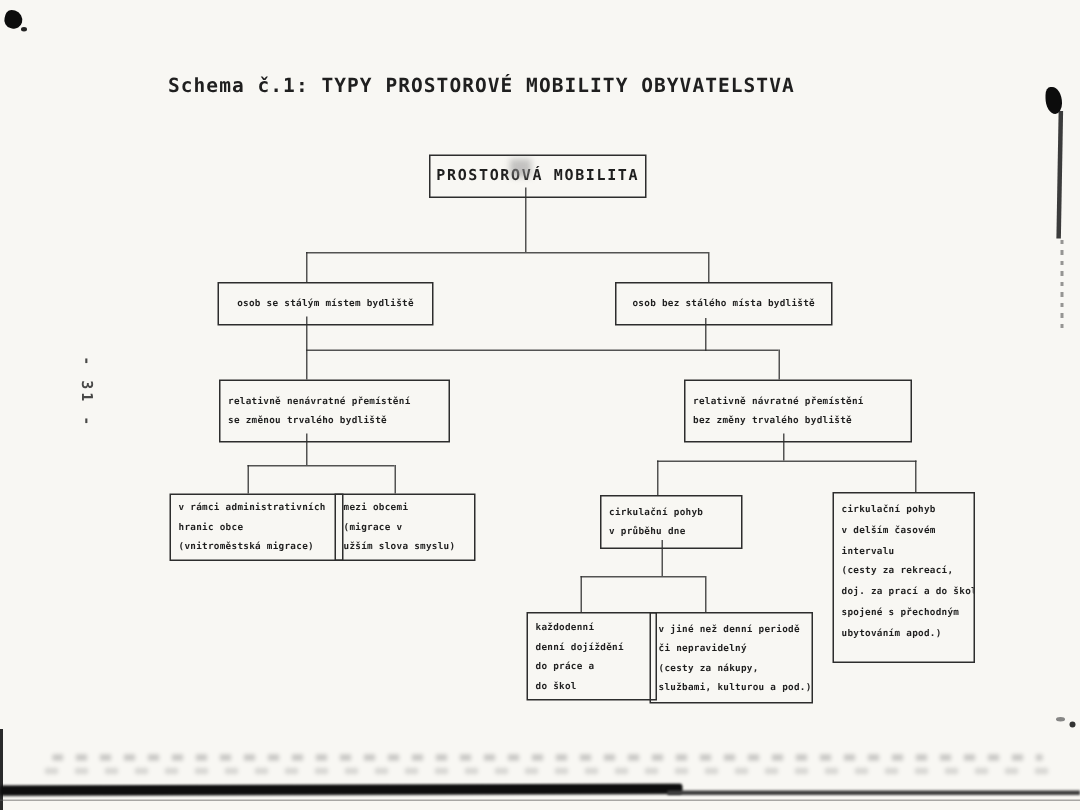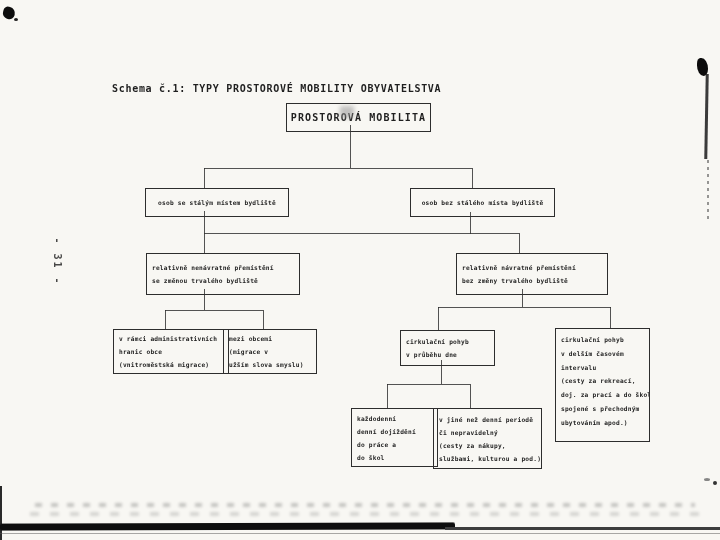--- a/index.html
+++ b/index.html
@@ -1,19 +1,19 @@
 <!DOCTYPE html>
 <html style="--ink: #1f1f1f; --paper: #f8f7f3;"><head>
 <meta charset="utf-8">
 <style>
   html,body{margin:0;padding:0;background:#888;}
   #page{position:relative;width:720px;height:540px;background:var(--paper,#f8f7f3);overflow:hidden;
         font-family:"DejaVu Sans Mono",monospace;}
-  #title{position:absolute;left:112px;top:50px;font-weight:bold;font-size:10px;letter-spacing:.7px;
-         color:var(--ink,#1f1f1f);white-space:nowrap;margin-top:33px;}
+  #title{position:absolute;left:112px;top:50px;font-weight:bold;font-size:13px;letter-spacing:.7px;
+         color:var(--ink,#1f1f1f);white-space:nowrap;}
   #pagenum{position:absolute;left:28px;top:256px;width:58px;text-align:center;font-weight:bold;
            font-size:10px;letter-spacing:2px;color:#2a2a2a;transform:rotate(90deg);opacity:.85;}
   .node{position:absolute;border:1px solid #2d2d2d;color:var(--ink,#1f1f1f);font-size:6.2px;
         font-weight:bold;line-height:13px;letter-spacing:.2px;padding:2px 5px;overflow:hidden;
         display:flex;flex-direction:column;justify-content:center;}
   .node .ln{white-space:nowrap;}
   .center{align-items:center;text-align:center;}
   #root{left:286px;top:103px;width:133px;height:23px;font-size:10px;letter-spacing:1.1px;
         border-width:1.5px;}
   #l2a{left:145px;top:188px;width:132px;height:23px;}

